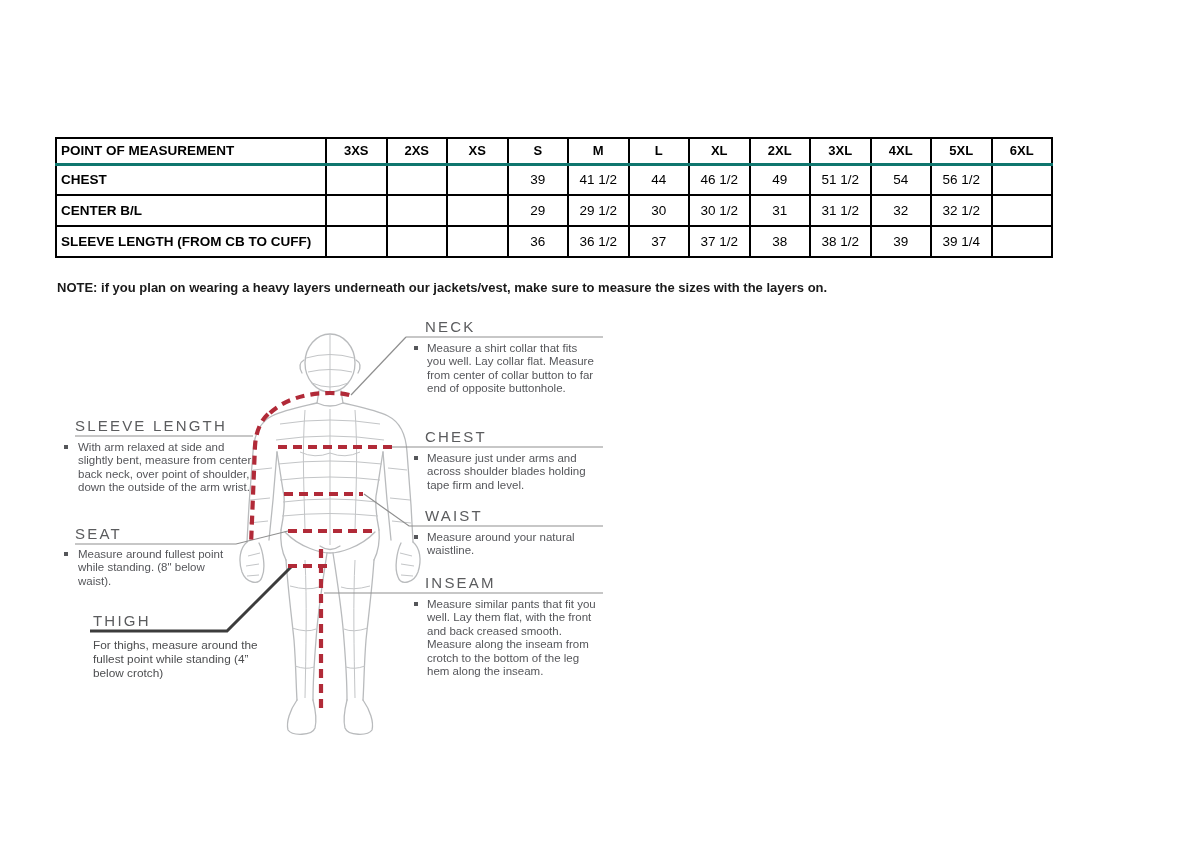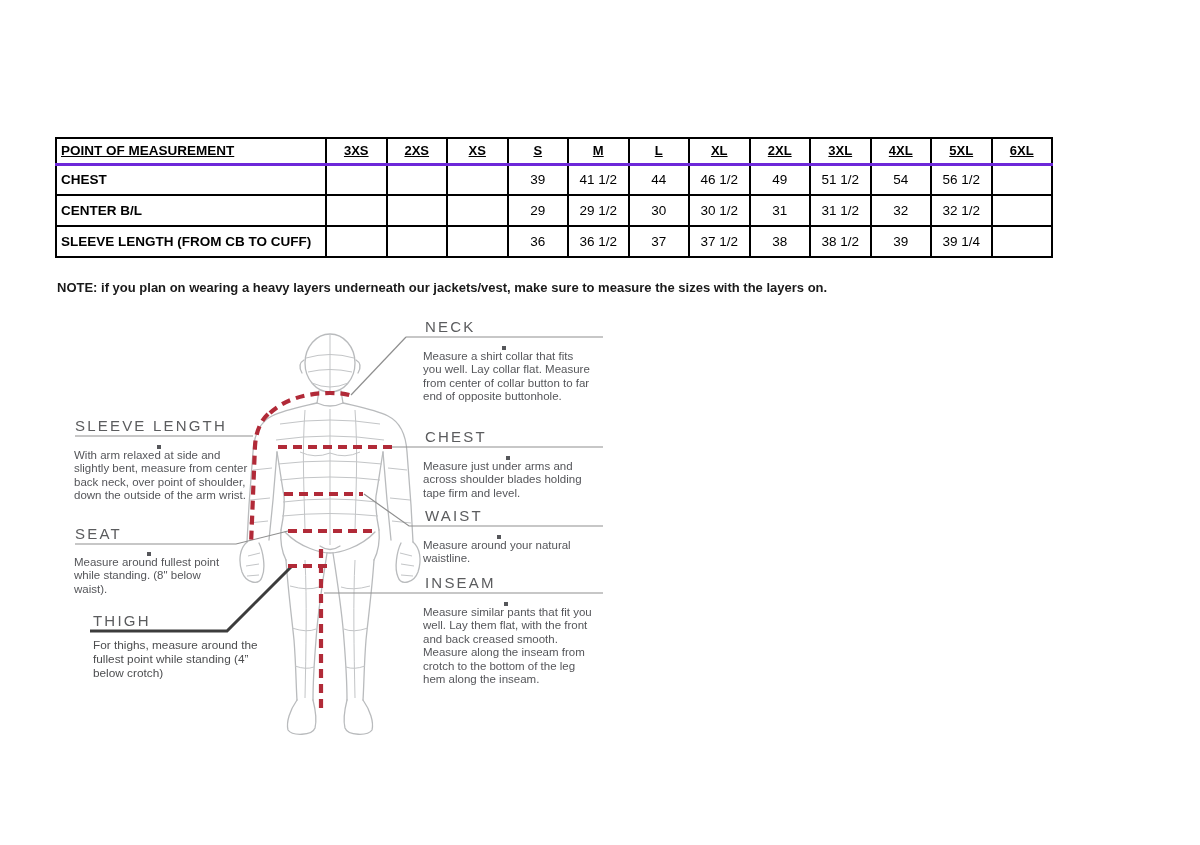--- a/index.html
+++ b/index.html
@@ -11,34 +11,34 @@
              color:#1a1a1a;white-space:nowrap;}
   .doc-title .codes{margin-left:22px;}
 
   
   #size-table{position:absolute;left:55px;top:137px;width:998px;border-collapse:collapse;
               table-layout:fixed;}
   #size-table th,#size-table td{border:2px solid #000;overflow:hidden;white-space:nowrap;
               font-family:"Liberation Sans",sans-serif;}
   #size-table thead tr{height:26px;}
   #size-table tbody tr{height:31px;}
-  #size-table thead th{font-size:13px;font-weight:700;text-align:center;border-bottom:3px solid #6d28d9;text-decoration:underline;}
+  #size-table thead th{font-size:13px;font-weight:700;text-align:center;border-bottom:3px solid #0f766e;}
   #size-table thead th.label-col{text-align:left;padding-left:4px;font-size:13.5px;}
   #size-table tbody th{font-size:13.5px;font-weight:700;text-align:left;padding-left:4px;}
   #size-table tbody td{font-size:13.5px;font-weight:400;text-align:center;}
 
   
   .note-line{position:absolute;left:57px;top:280px;font-size:13px;font-weight:700;color:#1a1a1a;
              white-space:nowrap;}
 
   
   #diagram-svg{position:absolute;left:0;top:0;z-index:0;pointer-events:none;}
   .guide-section{position:absolute;z-index:1;}
   .guide-title{font-size:15px;font-weight:400;letter-spacing:2.2px;color:#5b5c5e;white-space:nowrap;}
-  .guide-desc{display:flex;align-items:center;flex-direction:column;}
+  .guide-desc{display:flex;align-items:flex-start;}
   .bullet{width:4px;height:4px;background:#55565a;margin-top:4px;flex:none;}
   .desc-text{font-size:11.5px;line-height:13.4px;color:#55565a;}
   .thigh-text{font-size:11.8px;line-height:14.2px;color:#4c4d4f;}
 </style>
 </head>
 <body>
 
 <div id="page">
 
 

